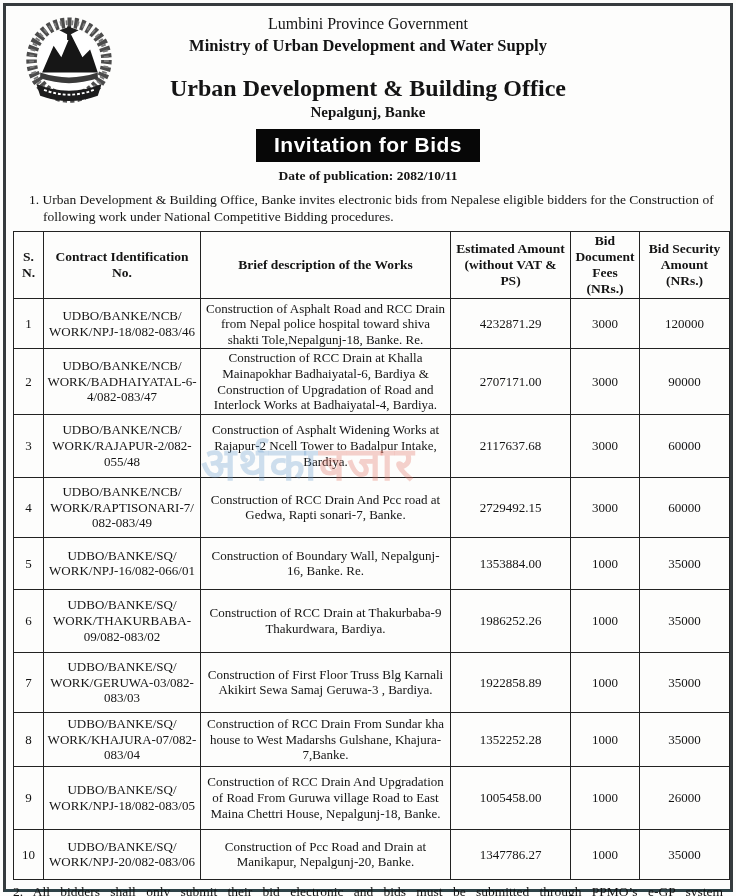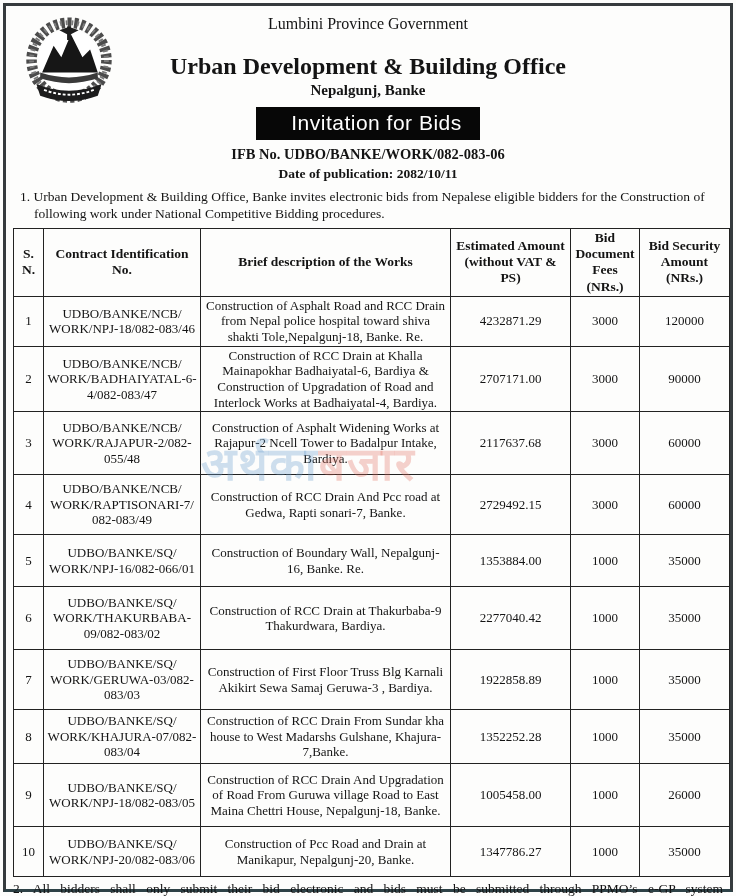--- a/index.html
+++ b/index.html
@@ -27,31 +27,31 @@
   }
   .hdr-gov{font-size:16px;font-weight:normal;line-height:1.35;padding-top:2px;}
   .hdr-ministry{font-size:16.5px;font-weight:bold;line-height:1.35;}
   .hdr-office{font-size:24px;font-weight:bold;line-height:1.25;margin-top:16px;}
   .hdr-location{font-size:15px;font-weight:bold;line-height:1.3;}
   .banner-row{margin:7px 0 5px 0;}
   .banner{
     display:inline-block;
     background:#070707;color:#ffffff;
     font-family:"Liberation Sans", sans-serif;
-    font-weight:normal;font-size:21px;
-    padding:4px 18px 5px 35px;
+    font-weight:bold;font-size:21px;
+    padding:4px 18px 5px 18px;
     letter-spacing:.5px;
     text-align:center;
   }
   .hdr-ifb{font-size:14.5px;font-weight:bold;line-height:1.35;}
   .hdr-date{font-size:13.5px;font-weight:bold;line-height:1.35;text-align:center;}
   
   .intro{
     font-size:13.5px;line-height:1.3;
-    margin:5px 0 5px 7px;
+    margin:5px 0 5px 16px;
     padding-left:14px;text-indent:-14px;
     text-align:left;
   }
   
   table.bids{
     width:716px;border-collapse:collapse;table-layout:fixed;
     border:1.5px solid #1c1c1c;
   }
   table.bids th, table.bids td{
     border:1px solid #222;
@@ -114,26 +114,26 @@
             <path d="M22 60 L34 32 L42 44 L52 20 L64 44 L72 36 L80 60 Z" fill="#161616"></path>
             <path d="M20 60 Q50 70 80 60 L80 66 Q50 76 20 66 Z" fill="#3a3a3a"></path>
 
             <path d="M48 12 L52 12 L52 26 L48 26 Z M52 13 L60 16 L52 20 Z M48 13 L40 16 L48 20 Z" fill="#1d1d1d"></path>
 
             <path d="M16 72 Q50 86 84 72 L80 84 Q50 95 20 84 Z" fill="#1c1c1c"></path>
             <path d="M24 78 Q50 88 76 78" fill="none" stroke="#ffffff" stroke-width="2" stroke-dasharray="3 2"></path>
           </svg>
         </div>
         <div class="hdr-gov">Lumbini Province Government</div>
+        <div class="hdr-ministry">Ministry of Urban Development and Water Supply</div>
         <div class="hdr-office">Urban Development &amp; Building Office</div>
         <div class="hdr-location">Nepalgunj, Banke</div>
         <div class="banner-row">
           <span class="banner">Invitation for Bids</span>
         </div>
-        <div class="hdr-ifb">IFB No. UDBO/BANKE/WORK/082-083-06</div>
         <div class="hdr-date">Date of publication: 2082/10/11</div>
       </div>
 
       <p class="intro">1. Urban Development &amp; Building Office, Banke invites electronic bids from Nepalese eligible bidders for the Construction of following work under National Competitive Bidding procedures.</p>
 
       <table class="bids">
         <colgroup>
           <col class="c-sn">
             <col class="c-id">
             <col class="c-desc">
@@ -194,21 +194,21 @@
           <td>Construction of Boundary Wall, Nepalgunj-16, Banke. Re.</td>
           <td>1353884.00</td>
           <td>1000</td>
           <td>35000</td>
         </tr>
 
         <tr>
           <td>6</td>
           <td class="cell-id">UDBO/​BANKE/​SQ/​WORK/​THAKURBABA-​09/​082-​083/​02</td>
           <td>Construction of RCC Drain at Thakurbaba-9 Thakurdwara, Bardiya.</td>
-          <td>2277040.42</td>
+          <td>1986252.26</td>
           <td>1000</td>
           <td>35000</td>
         </tr>
 
         <tr>
           <td>7</td>
           <td class="cell-id">UDBO/​BANKE/​SQ/​WORK/​GERUWA-​03/​082-​083/​03</td>
           <td>Construction of First Floor Truss Blg Karnali Akikirt Sewa Samaj Geruwa-3 , Bardiya.</td>
           <td>1922858.89</td>
           <td>1000</td>

